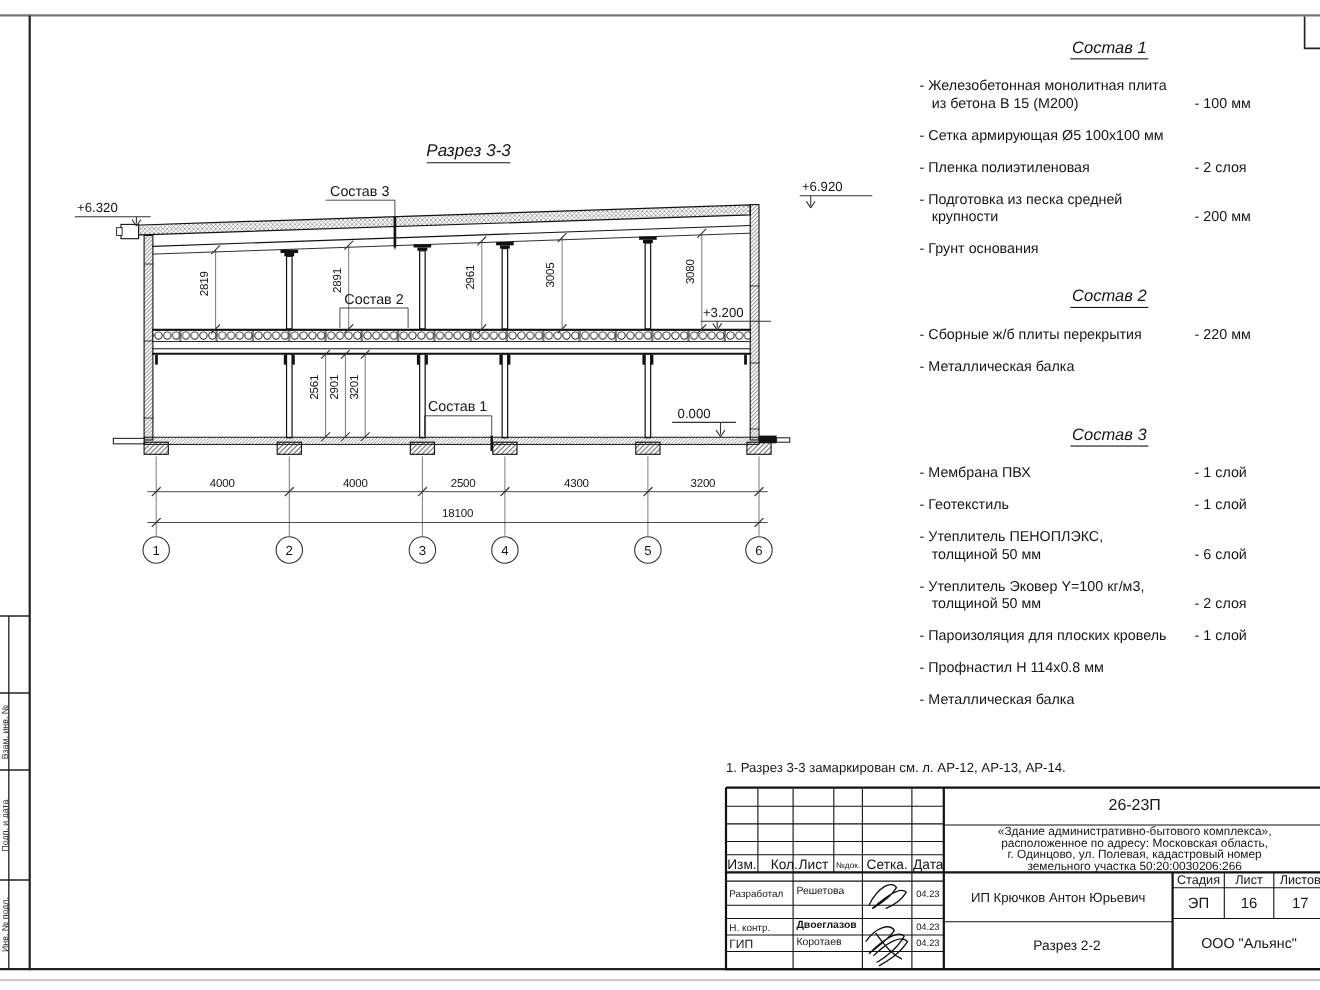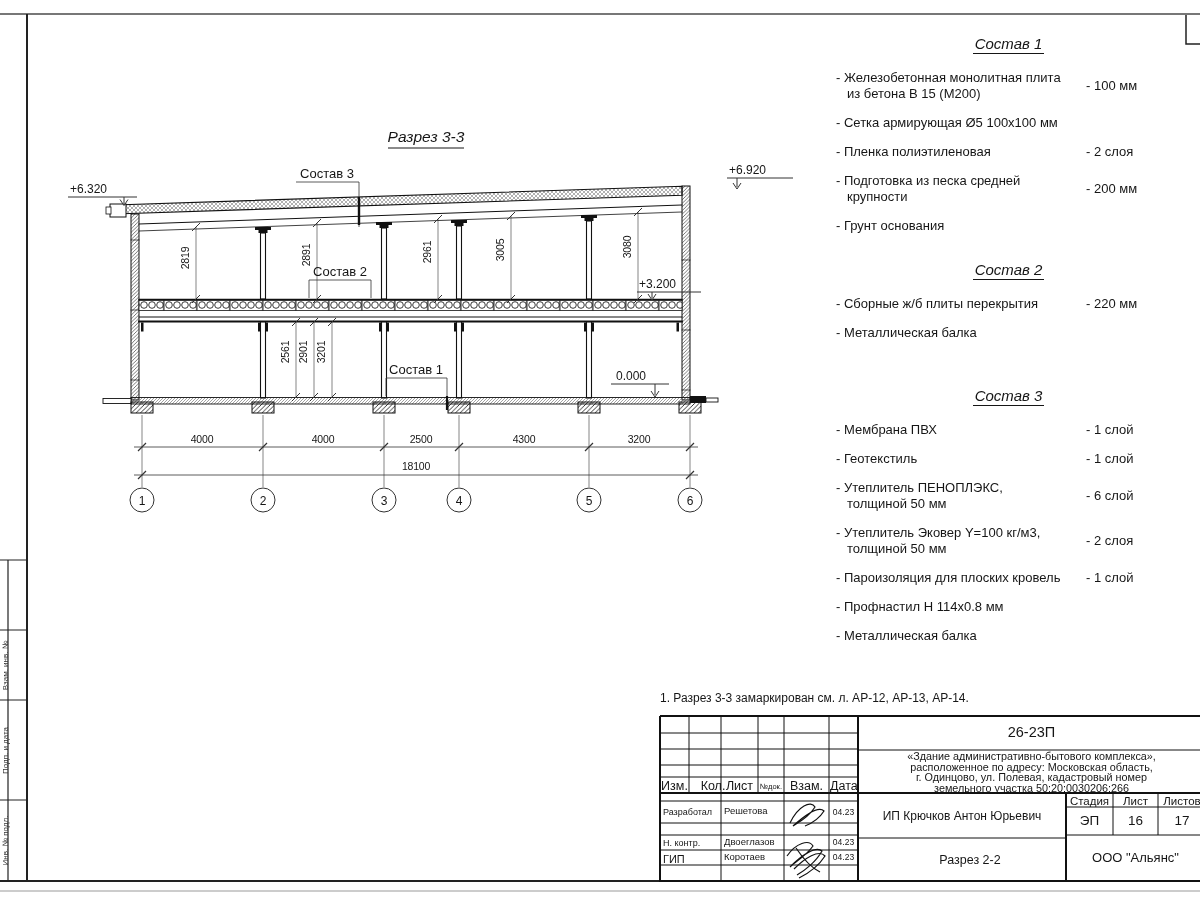--- a/index.html
+++ b/index.html
@@ -10,21 +10,21 @@
   .t10{font-size:10.5px;letter-spacing:-0.2px;}
   .t12{font-size:12px;}
   .t13{font-size:13px;}
   .ttl{font-size:15.5px;font-style:italic;}
   .abs{position:absolute;}
   .note{left:660px;top:691px;font-size:12px;}
   
   .clist{position:absolute;left:836px;width:345px;font-size:13px;line-height:16px;}
   .clist h3{margin:0 0 18px 0;text-align:center;font-size:15px;font-style:italic;font-weight:normal;}
   .clist h3 span{border-bottom:1px solid #161616;padding:0 2px 1px 2px;}
-  .citem{display:flex;align-items:center;margin-bottom:13px;}
+  .citem{display:flex;align-items:flex-end;margin-bottom:13px;}
   .citem .txt{flex:1;}
   .citem .l2{padding-left:11px;}
   .citem .qty{width:95px;flex:none;}
   
   .tbt{position:absolute;text-align:center;line-height:1.15;}
   .tbl{position:absolute;text-align:left;line-height:1.15;}
   .side-label{position:absolute;left:-31px;width:72px;text-align:center;
       font-size:8px;transform:rotate(-90deg);color:#333;}
 </style>
 </head>
@@ -313,28 +313,28 @@
           <div>- Металлическая балка</div>
         </div>
     <div class="qty"></div>
   </div>
 </div>
 
 <div class="tbt" style="left:661px;top:779px;width:27px;font-size:12.5px;">Изм.</div>
 <div class="tbt" style="left:690px;top:779px;width:46px;font-size:12.5px;">Кол.</div>
 <div class="tbt" style="left:722px;top:779px;width:35px;font-size:12.5px;">Лист</div>
 <div class="tbt" style="left:759px;top:783px;width:24px;font-size:7.5px;">№док.</div>
-<div class="tbt" style="left:785px;top:779px;width:43px;font-size:12.5px;">Взам.</div>
+<div class="tbt" style="left:785px;top:779px;width:43px;font-size:12.5px;">Сетка.</div>
 <div class="tbt" style="left:830px;top:779px;width:27px;font-size:12.5px;">Дата</div>
 
 <div class="tbl" style="left:663px;top:807px;font-size:9px;">Разработал</div>
 <div class="tbl" style="left:724px;top:806px;font-size:9.5px;">Решетова</div>
 <div class="tbt" style="left:830px;top:808px;width:27px;font-size:8.5px;">04.23</div>
 <div class="tbl" style="left:663px;top:838px;font-size:9px;">Н. контр.</div>
-<div class="tbl" style="left:724px;top:837px;font-size:9.5px;">Двоеглазов</div>
+<div class="tbl" style="left:724px;top:837px;font-size:9.5px;font-weight:bold;">Двоеглазов</div>
 <div class="tbt" style="left:830px;top:838px;width:27px;font-size:8.5px;">04.23</div>
 <div class="tbl" style="left:663px;top:853px;font-size:11px;">ГИП</div>
 <div class="tbl" style="left:724px;top:852px;font-size:9.5px;">Коротаев</div>
 <div class="tbt" style="left:830px;top:853px;width:27px;font-size:8.5px;">04.23</div>
 
 <div class="tbt" style="left:858px;top:724px;width:347px;font-size:14.5px;">26-23П</div>
 <div class="tbt" style="left:860px;top:751px;width:343px;font-size:10.8px;line-height:10.6px;">
   <div>«Здание административно-бытового комплекса»,</div>
   <div>расположенное по адресу: Московская область,</div>
   <div>г. Одинцово, ул. Полевая, кадастровый номер</div>

